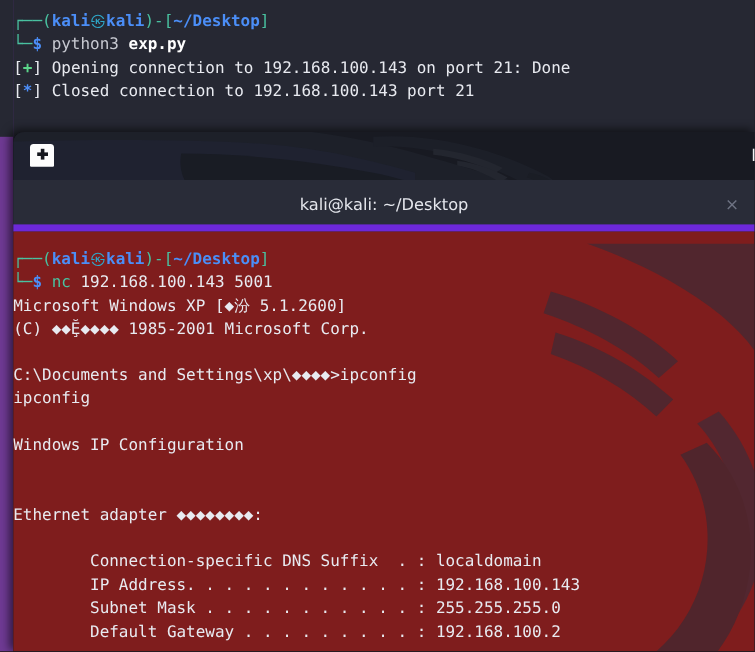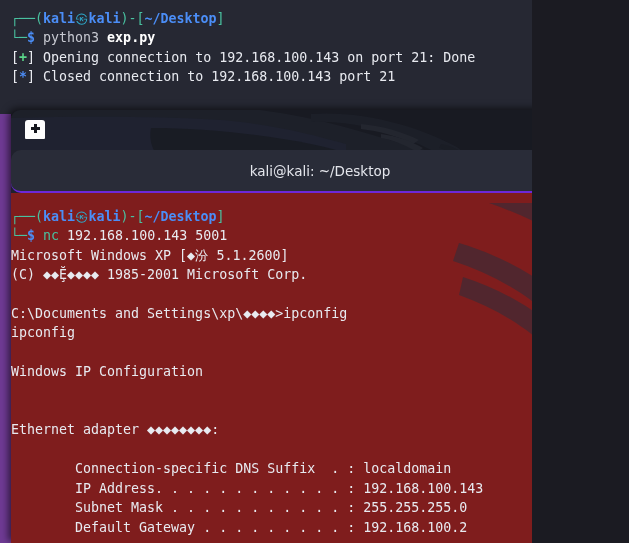--- a/index.html
+++ b/index.html
@@ -8,21 +8,21 @@
     width: 629px;
     height: 543px;
     overflow: hidden;
     background: #1b1b22;
     font-family: "DejaVu Sans Mono", monospace;
   }
 
   
   #root {
     position: relative;
-    width: 532px;
+    width: 629px;
     height: 543px;
     background: #222430;
     overflow: hidden;
   }
 
   
   .desktop-strip {
     position: absolute;
     left: 0; top: 0;
     width: 11px; height: 543px;
@@ -121,22 +121,21 @@
     overflow: hidden;
     z-index: 3;
     transform: translateX(47px);
   }
 
   
   .tabbar {
     position: relative;
     height: 43px;
     background: #292c38;
-    border-bottom: 2px solid #6d28d9;
-    border-radius: 10px;
+    border-bottom: 6px solid #6d28d9;
   }
   .tab {
     position: absolute;
     left: 0; top: 0;
     width: 100%;
     height: 42px;
     line-height: 42px;
     text-align: center;
     font-family: "DejaVu Sans", sans-serif;
     font-size: 13.5px;

